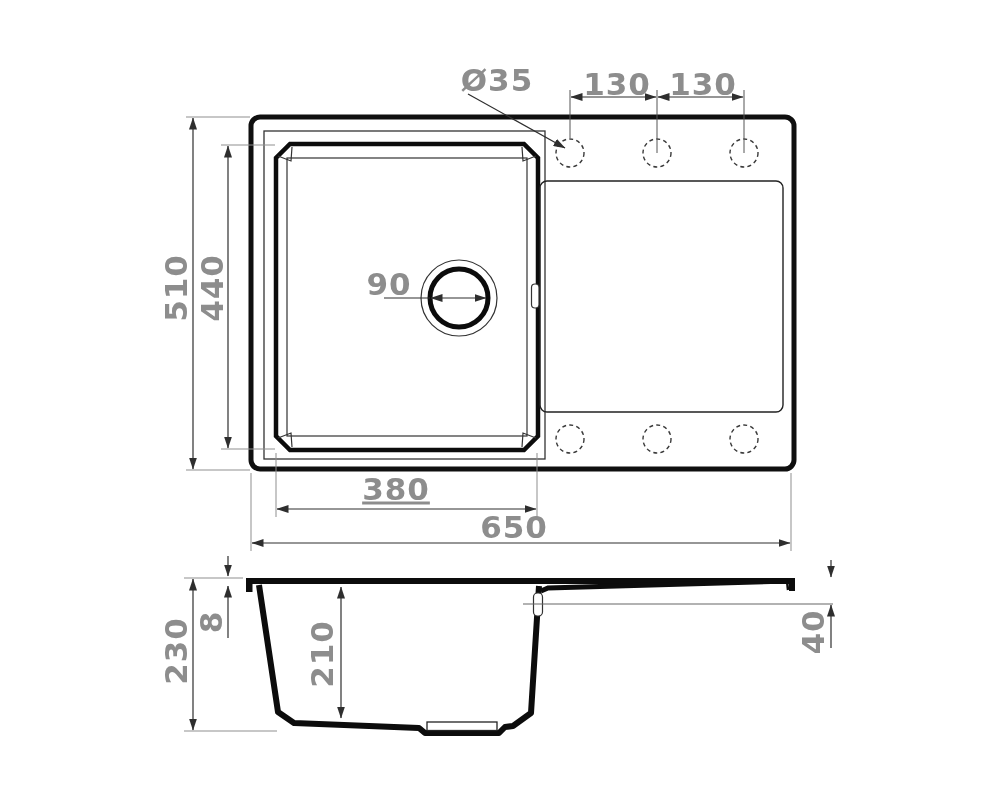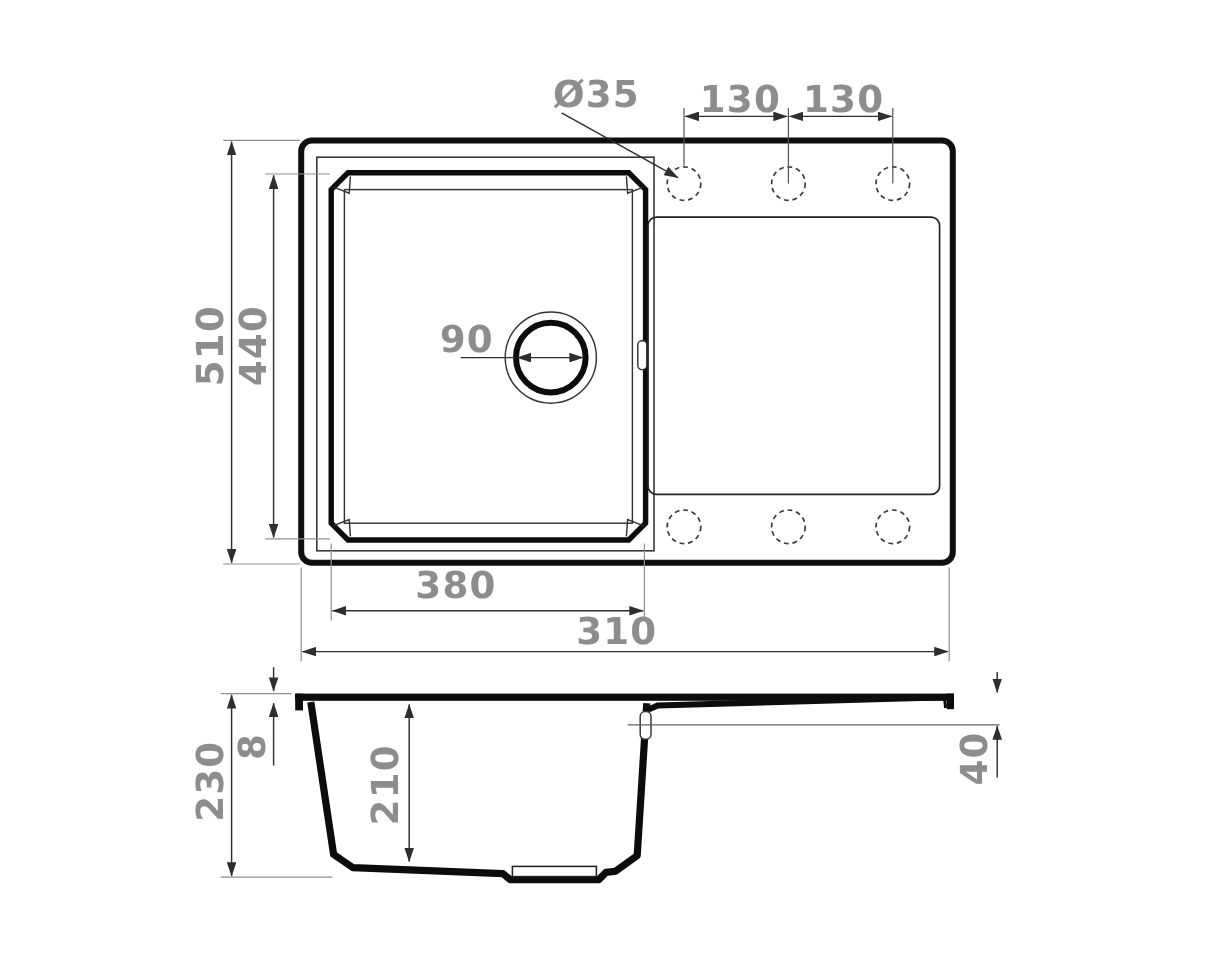--- a/index.html
+++ b/index.html
@@ -135,20 +135,20 @@
       <line x1="341" y1="587" x2="341" y2="718" stroke="#2e2e2e" stroke-width="1.2" marker-start="url(#arw)" marker-end="url(#arw)"></line>
     </g>
   </svg>
 
   <div class="dim-label" style="left:497px;top:80px;">Ø35</div>
   <div class="dim-label" style="left:617px;top:84px;">130</div>
   <div class="dim-label" style="left:703px;top:84px;">130</div>
   <div class="dim-label rot" style="left:176px;top:288px;">510</div>
   <div class="dim-label rot" style="left:212px;top:288px;">440</div>
   <div class="dim-label" style="left:389px;top:284px;">90</div>
-  <div class="dim-label" style="left:380px;top:489px;">380</div>
-  <div class="dim-label" style="left:514px;top:527px;">310</div>
+  <div class="dim-label" style="left:396px;top:489px;text-decoration:underline;">380</div>
+  <div class="dim-label" style="left:514px;top:527px;">650</div>
   <div class="dim-label rot" style="left:176px;top:651px;">230</div>
   <div class="dim-label rot" style="left:211px;top:622px;">8</div>
   <div class="dim-label rot" style="left:322px;top:654px;">210</div>
   <div class="dim-label rot" style="left:813px;top:632px;">40</div>
 
 </div>
 
 </body></html>

